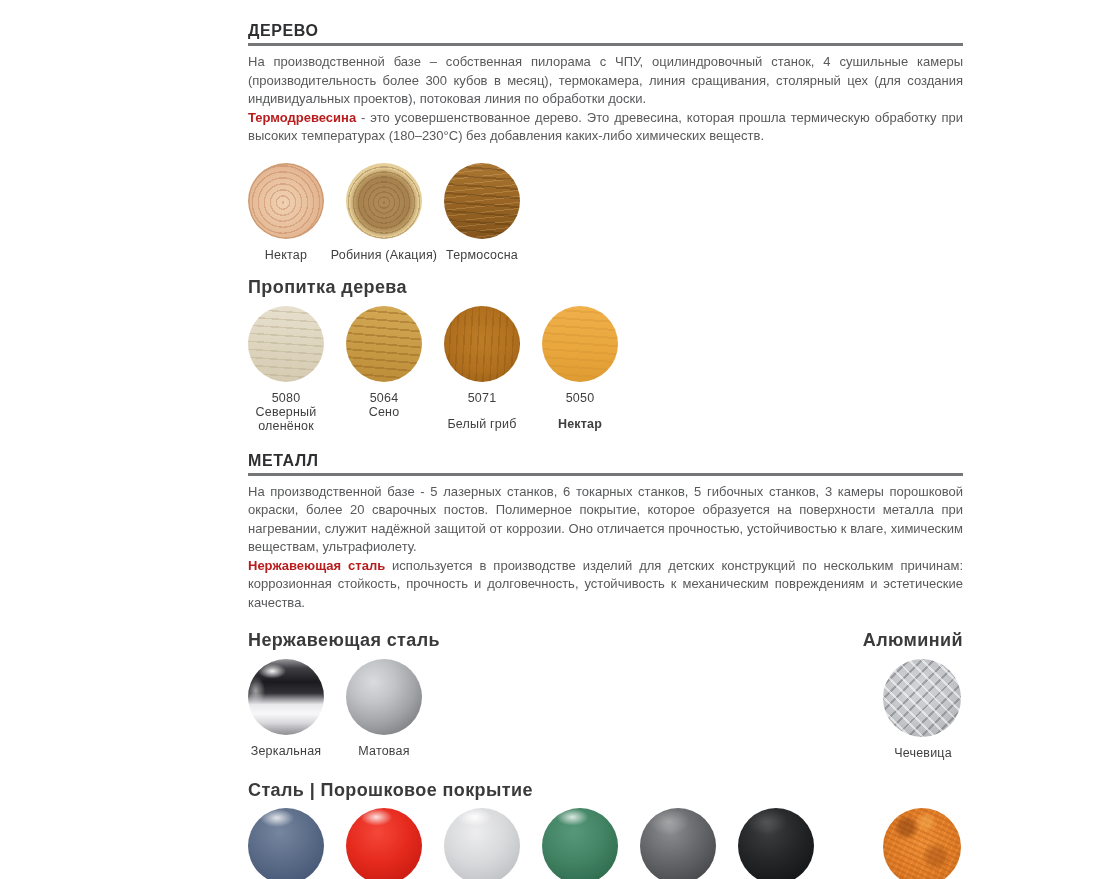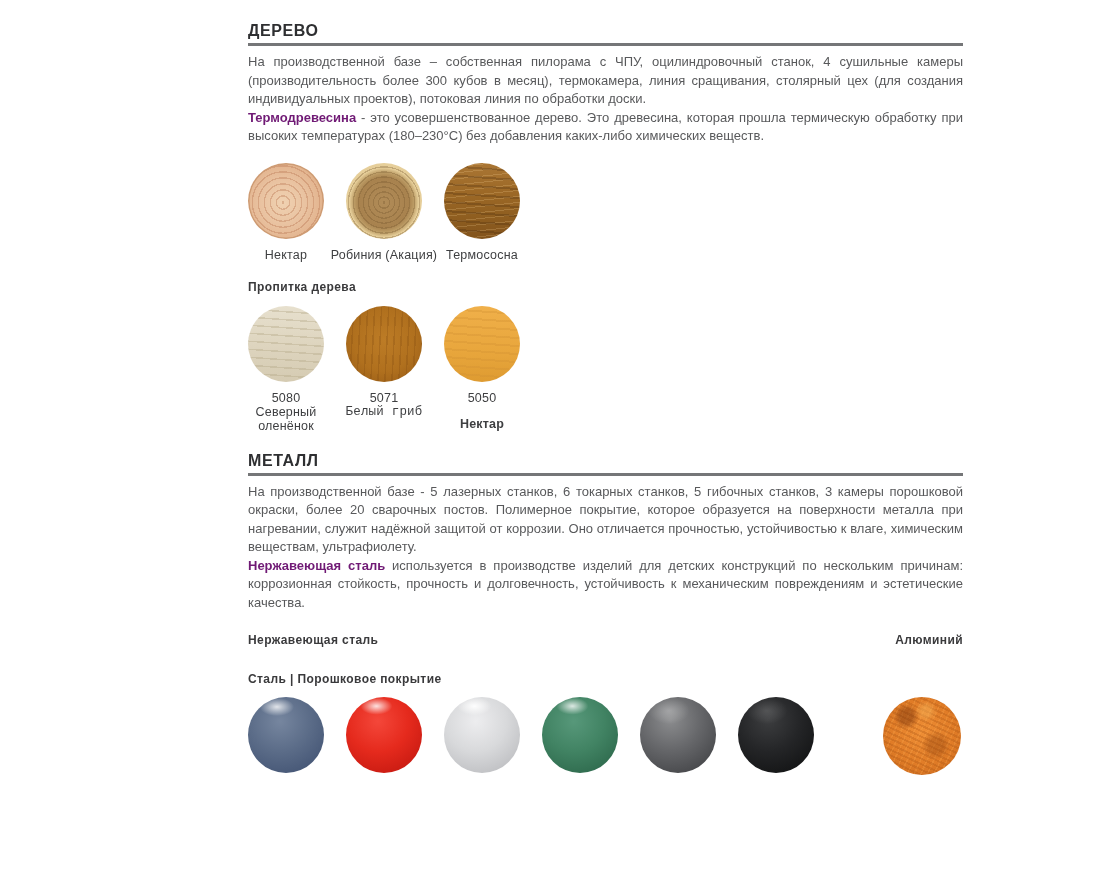--- a/index.html
+++ b/index.html
@@ -6,26 +6,26 @@
   body{
     width:1110px;height:879px;background:#ffffff;overflow:hidden;
     font-family:"Liberation Sans","DejaVu Sans",sans-serif;
     -webkit-font-smoothing:antialiased;
   }
   .content{margin-left:248px;width:715px;padding-top:21px;}
 
   
   .main-title{font-size:16px;font-weight:bold;color:#2e2f31;letter-spacing:.6px;line-height:20px;margin:0;}
   .rule{height:3px;background:#757678;margin-top:2px;}
-  .sub-title{font-size:12px;font-weight:bold;color:#3a3a3c;letter-spacing:.4px;line-height:18px;margin:0;}
+  .sub-title{font-size:18px;font-weight:bold;color:#3a3a3c;letter-spacing:.4px;line-height:18px;margin:0;}
 
   
   .copy{margin-top:7px;font-size:13px;line-height:18.5px;color:#58595b;text-align:justify;}
   .copy p{margin:0;}
-  .copy b{color:#701a75;}
+  .copy b{color:#b91c1c;}
 
   
   .row{display:flex;gap:22px;align-items:flex-start;}
   .cell{width:76px;flex:0 0 76px;}
   .cell-right{margin-left:auto;width:80px;flex:0 0 80px;}
   .circle{width:76px;height:76px;border-radius:50%;}
   .circle-lg{width:78px;height:78px;border-radius:50%;}
   .lbl{display:block;width:124px;margin:9px 0 0 -24px;text-align:center;
        font-size:12.5px;line-height:14px;color:#3e3f41;letter-spacing:.2px;}
   .lbl-nowrap{white-space:nowrap;}
@@ -142,23 +142,28 @@
     <h3 class="sub-title impreg-title">Пропитка дерева</h3>
 
     <div class="row impreg-row">
       <div class="cell">
         <div class="circle sw-5080"></div>
         <span class="lbl">5080</span>
         <span class="lbl lbl-pre" style="margin-top:0;">Северный
 оленёнок</span>
       </div>
       <div class="cell">
+        <div class="circle sw-5064"></div>
+        <span class="lbl">5064</span>
+        <span class="lbl lbl-pre" style="margin-top:0;">Сено</span>
+      </div>
+      <div class="cell">
         <div class="circle sw-5071"></div>
         <span class="lbl">5071</span>
-        <span class="lbl lbl-pre" style="margin-top:0;font-family:Liberation Mono, monospace;">Белый гриб</span>
+        <span class="lbl lbl-pre" style="margin-top:12px;">Белый гриб</span>
       </div>
       <div class="cell">
         <div class="circle sw-5050"></div>
         <span class="lbl">5050</span>
         <span class="lbl lbl-pre" style="margin-top:12px;font-weight:bold;">Нектар</span>
       </div>
     </div>
   </div>
 
   <div class="metal-section">
@@ -167,20 +172,34 @@
     <div class="copy">
       <p>На производственной базе - 5 лазерных станков, 6 токарных станков, 5 гибочных станков, 3 камеры порошковой окраски, более 20 сварочных постов. Полимерное покрытие, которое образуется на поверхности металла при нагревании, служит надёжной защитой от коррозии. Оно отличается прочностью, устойчивостью к влаге, химическим веществам, ультрафиолету.</p>
       <p><b>Нержавеющая сталь</b><span> используется в производстве изделий для детских конструкций по нескольким причинам: коррозионная стойкость, прочность и долговечность, устойчивость к механическим повреждениям и эстетические качества.</span></p>
     </div>
 
     <div class="stainless-head">
       <h3 class="sub-title">Нержавеющая сталь</h3>
       <h3 class="sub-title">Алюминий</h3>
     </div>
 
+    <div class="row stainless-row">
+      <div class="cell">
+        <div class="circle sw-chrome"></div>
+        <span class="lbl lbl-nowrap">Зеркальная</span>
+      </div>
+      <div class="cell">
+        <div class="circle sw-matte"></div>
+        <span class="lbl lbl-nowrap">Матовая</span>
+      </div>
+      <div class="cell-right">
+        <div class="circle-lg sw-diamond"></div>
+        <span class="lbl lbl-nowrap lbl-right">Чечевица</span>
+      </div>
+    </div>
 
     <h3 class="sub-title powder-title">Сталь | Порошковое покрытие</h3>
 
     <div class="row powder-row">
       <div class="cell">
         <div class="circle sw-ral5000"></div>
 
       </div>
       <div class="cell">
         <div class="circle sw-ral3020"></div>

